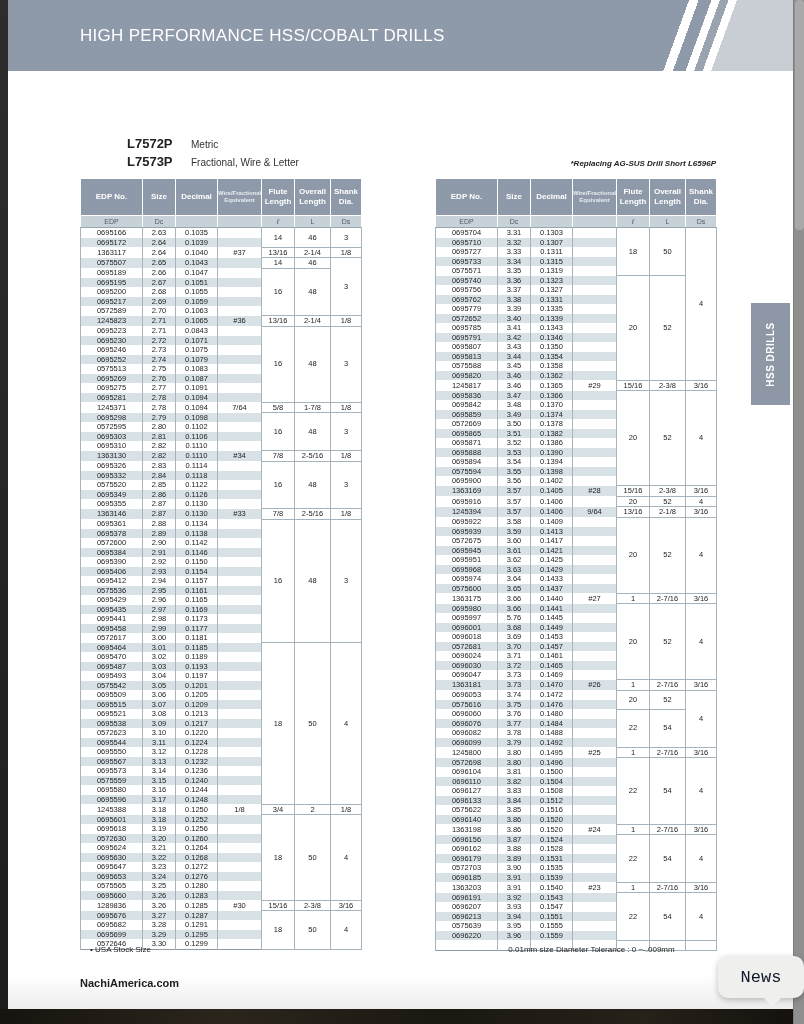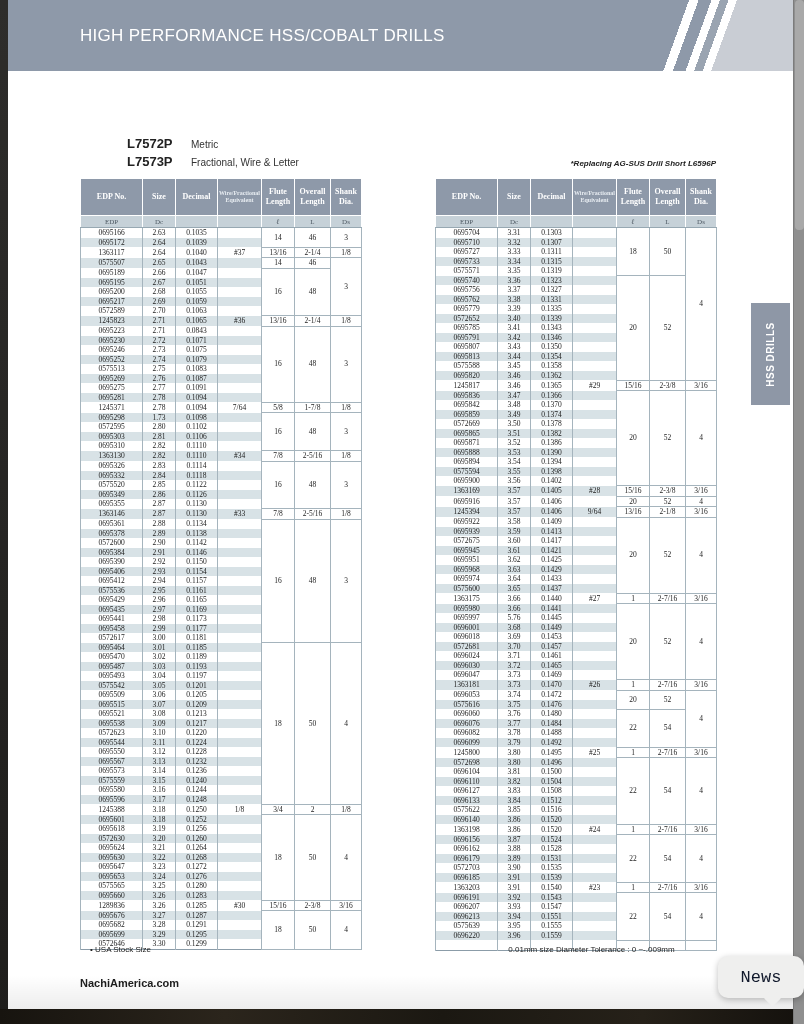--- a/index.html
+++ b/index.html
@@ -33,21 +33,21 @@
   .products{position:absolute;left:72px;top:136px;}
   .product-line{display:flex;align-items:baseline;margin-bottom:3px;}
   .product-code{font-size:13px;font-weight:bold;color:#222;width:64px;padding-left:47px;}
   .product-desc{font-size:10px;color:#333;}
 
   .replacing-note{position:absolute;left:428px;top:159px;width:280px;text-align:right;
     font-size:8px;font-weight:bold;color:#222;font-style:italic;}
 
   
   table.dtable{position:absolute;top:178px;border-collapse:collapse;table-layout:fixed;
-    width:281px;background:#fff;border:1px solid #8b9ca8;font-family:Liberation Serif, serif;}
+    width:281px;background:#fff;border:1px solid #8b9ca8;}
   .t-left{left:72px;}
   .t-right{left:427px;}
   th.main{background:#8e99a9;color:#ffffff;font-size:8px;font-weight:bold;
     border:1px solid #ffffff;height:36px;padding:0;white-space:pre-line;line-height:1.2;}
   th.wirehead{font-size:6px;color:#e7ecf1;}
   tr.sub td{background:#c6d1d8;color:#4f5a64;font-size:7px;height:11px;padding:0;text-align:center;
     border-left:1px solid #ffffff;border-right:1px solid #ffffff;border-bottom:1px solid #97a8b2;}
   tr.sub td.flsym{font-style:italic;}
   tbody td{font-size:7.5px;color:#1c1c1c;text-align:center;padding:0;height:9.5px;line-height:1;
     border-left:1px solid #a5b4bd;border-right:1px solid #a5b4bd;}
@@ -258,21 +258,21 @@
             <td class="d">1245371</td>
             <td class="d">2.78</td>
             <td class="d">0.1094</td>
             <td class="d">7/64</td>
             <td class="m" rowspan="1">5/8</td>
             <td class="m" rowspan="1">1-7/8</td>
             <td class="m" rowspan="1">1/8</td>
           </tr>
           <tr>
             <td class="d">0695298</td>
-            <td class="d">1.73</td>
+            <td class="d">2.79</td>
             <td class="d">0.1098</td>
             <td class="d"></td>
             <td class="m" rowspan="4">16</td>
             <td class="m" rowspan="4">48</td>
             <td class="m" rowspan="4">3</td>
           </tr>
           <tr>
             <td class="d">0572595</td>
             <td class="d">2.80</td>
             <td class="d">0.1102</td>

